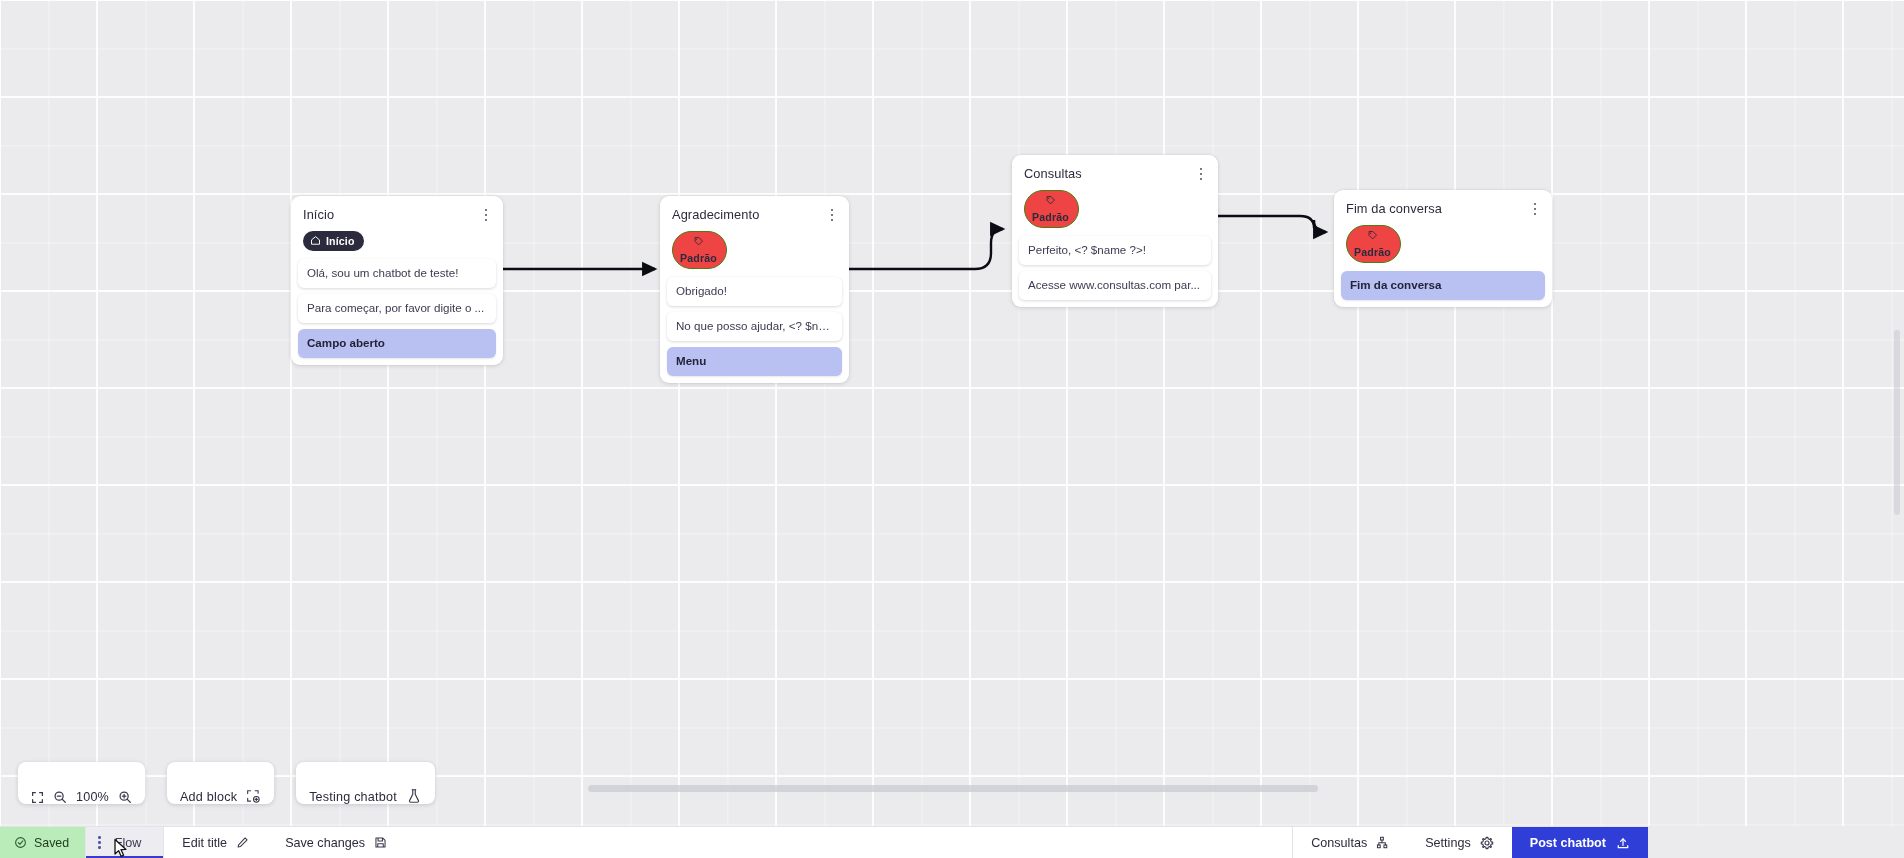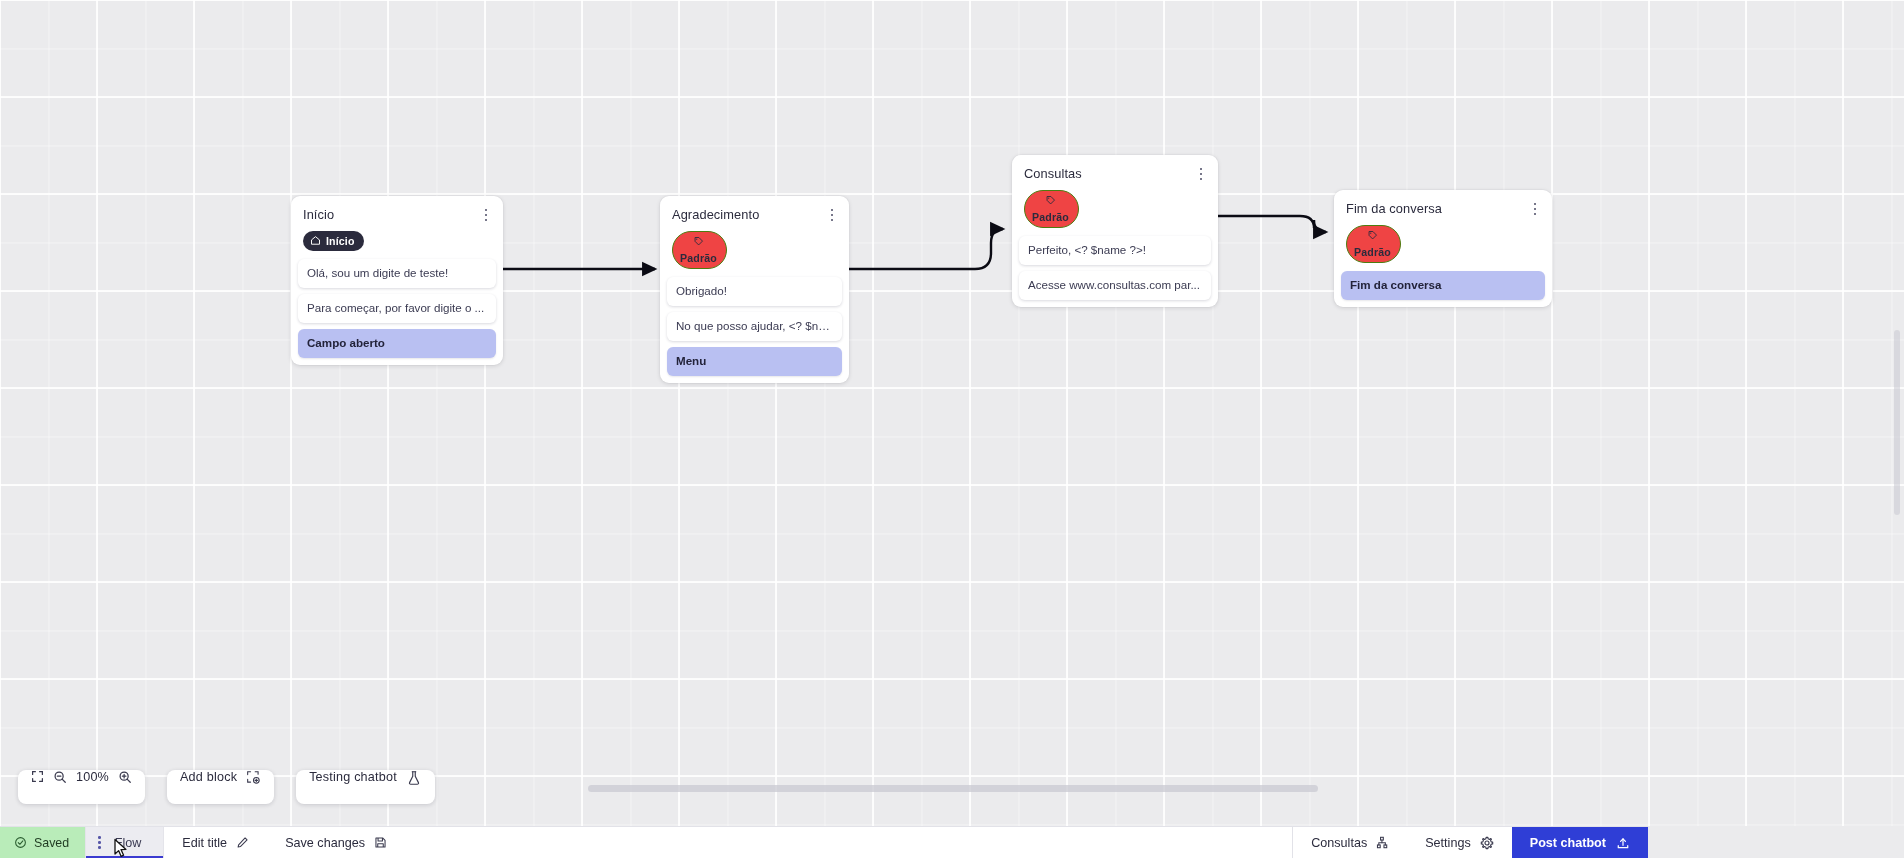--- a/index.html
+++ b/index.html
@@ -81,22 +81,22 @@
   }
   .row.msg { background: #ffffff; box-shadow: 0 1px 3px rgba(20,20,50,.16); }
   .row.action {
     background: #b9c0f2; color: #23233a; font-weight: 700;
     box-shadow: 0 1px 2px rgba(20,20,50,.10);
   }
 
   
   .toolbar { position: absolute; left: 18px; bottom: 22px; display: flex; gap: 14px; z-index: 20; }
   .tool-group {
-    background: #fff; border-radius: 8px; height: 34px;
-    display: flex; align-items: flex-start; gap: 9px; padding: 0 13px;
+    background: #fff; border-radius: 8px; height: 42px;
+    display: flex; align-items: flex-end; gap: 9px; padding: 0 13px;
     box-shadow: 0 1px 4px rgba(20,20,40,.16);
     font-size: 12.6px; color: #2b2b3d;
   }
   .tool-group .lbl { font-size: 12.6px; color: #2b2b3d; letter-spacing:.2px; }
   .tool-group .ic { display: flex; align-items: center; cursor: pointer; }
   .tool-group.btn { cursor: pointer; margin-left: 8px; }
 
   
   #statusbar {
     position: absolute; left: 0; bottom: 0; width: 1648px; height: 32px;
@@ -176,21 +176,21 @@
       </div>
       <div class="badge-row">
         <span class="badge dark">
           <svg width="11" height="11" viewBox="0 0 16 16" fill="none" stroke="#ffffff" stroke-width="1.4" stroke-linejoin="round">
             <path d="M2.2 7.2 L8 2.4 L13.8 7.2 L13.8 13.4 L2.2 13.4 Z"></path>
           </svg>
           <span>Início</span>
         </span>
       </div>
       <div class="rows">
-        <div class="row msg">Olá, sou um digite de teste!</div>
+        <div class="row msg">Olá, sou um chatbot de teste!</div>
         <div class="row msg">Para começar, por favor digite o ...</div>
         <div class="row action">Campo aberto</div>
       </div>
     </div>
 
     <div class="node" style="left:660px; top:196px; width:189px;">
       <div class="node-head">
         <div class="node-title">Agradecimento</div>
         <div class="kebab">
             <i></i>

